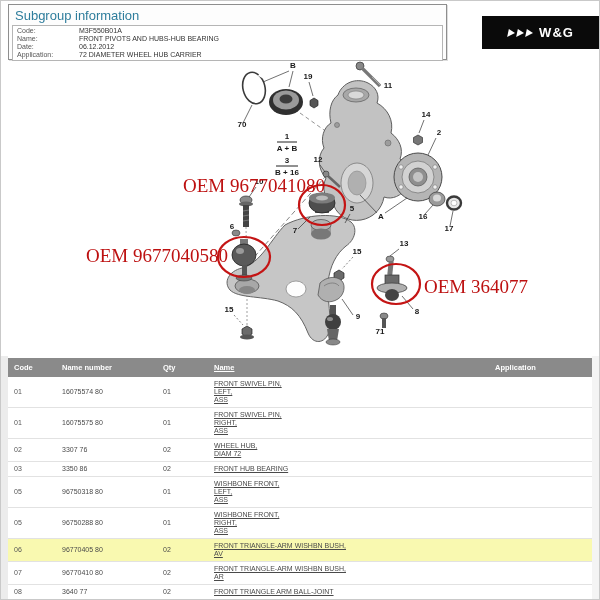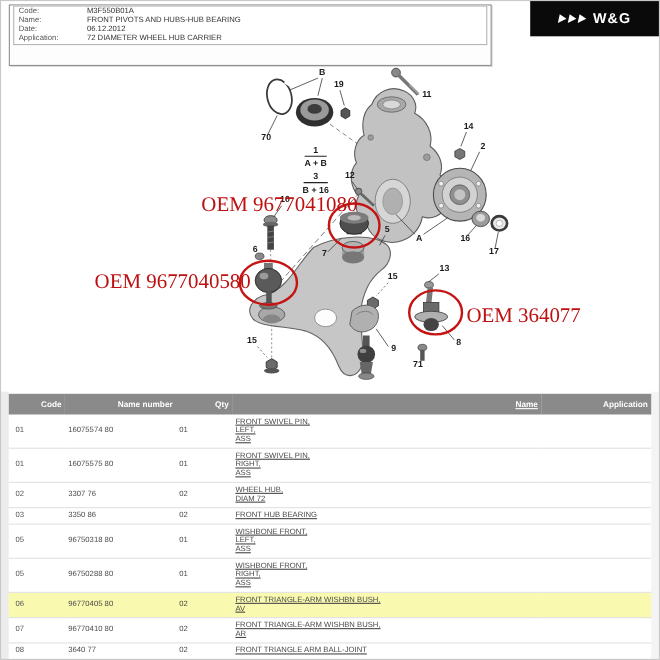--- a/index.html
+++ b/index.html
@@ -20,41 +20,41 @@
   }
   .info-fields{
     margin:0 3px 3px 3px;border:1px solid #b5b5b5;padding:1px 4px;background:#fff;
   }
   .info-row{display:flex;font-size:7px;line-height:8px;color:#333;}
   .info-row .lbl{width:62px;color:#555;}
   .info-row .val{color:#333;}
 
   
   .logo{
-    position:absolute;left:482px;top:0;width:118px;height:33px;background:#0a0a0a;
+    position:absolute;left:482px;top:16px;width:118px;height:33px;background:#0a0a0a;
     display:flex;align-items:center;justify-content:center;gap:2px;z-index:5;
   }
   .tri{width:0;height:0;border-top:4px solid transparent;border-bottom:4px solid transparent;
     border-left:7px solid #fff;transform:skewX(-12deg);}
   .logo-text{color:#fff;font-size:13px;font-weight:bold;letter-spacing:1px;margin-left:4px;}
 
   
   .diagram{position:absolute;left:0;top:55px;width:600px;height:300px;}
   svg text.callout{font-family:"Liberation Sans",sans-serif;font-size:8px;font-weight:bold;
     fill:#1a1a1a;text-anchor:middle;}
   svg text.oem{font-family:"Liberation Serif",serif;font-size:19px;fill:#bd1111;}
   .diagram-footer{position:absolute;font-size:7px;font-weight:bold;color:#2a2a2a;top:345px;}
   .df-left{left:228px;}
   .df-right{left:432px;}
 
   
   .table-wrap{position:absolute;left:8px;top:358px;width:584px;}
   table{border-collapse:collapse;width:100%;table-layout:fixed;}
   thead th{
-    background:#8a8a8a;color:#fff;font-size:7.5px;font-weight:bold;text-align:right;
+    background:#8a8a8a;color:#fff;font-size:7.5px;font-weight:bold;text-align:left;
     padding:5px 3px;border:0;
   }
   th.c-code,td.c-code{width:42px;padding-left:6px;}
   th.c-part,td.c-part{width:95px;}
   th.c-qty, td.c-qty {width:45px;}
   th.c-name,td.c-name{width:275px;text-decoration:underline;}
   th.c-app, td.c-app {width:auto;}
   tbody td{
     font-size:7px;line-height:8px;color:#4a4a4a;padding:3px 3px;vertical-align:middle;
     border-bottom:1px solid #e2e2e2;white-space:pre-line;
@@ -64,20 +64,21 @@
   tbody tr.hl{background:#f9f9b0;}
   .left-strip{position:absolute;left:0;top:356px;width:8px;height:244px;background:#ececec;}
   .right-strip{position:absolute;left:592px;top:356px;width:8px;height:244px;background:#f4f4f4;}
 </style>
 </head>
 <body>
 
 <div class="page-border"></div>
 
 <div class="info-box">
+  <div class="info-title">Subgroup information</div>
   <div class="info-fields">
     <div class="info-row">
       <span class="lbl">Code:</span>
       <span class="val">M3F550B01A</span>
     </div>
     <div class="info-row">
       <span class="lbl">Name:</span>
       <span class="val">FRONT PIVOTS AND HUBS-HUB BEARING</span>
     </div>
     <div class="info-row">

